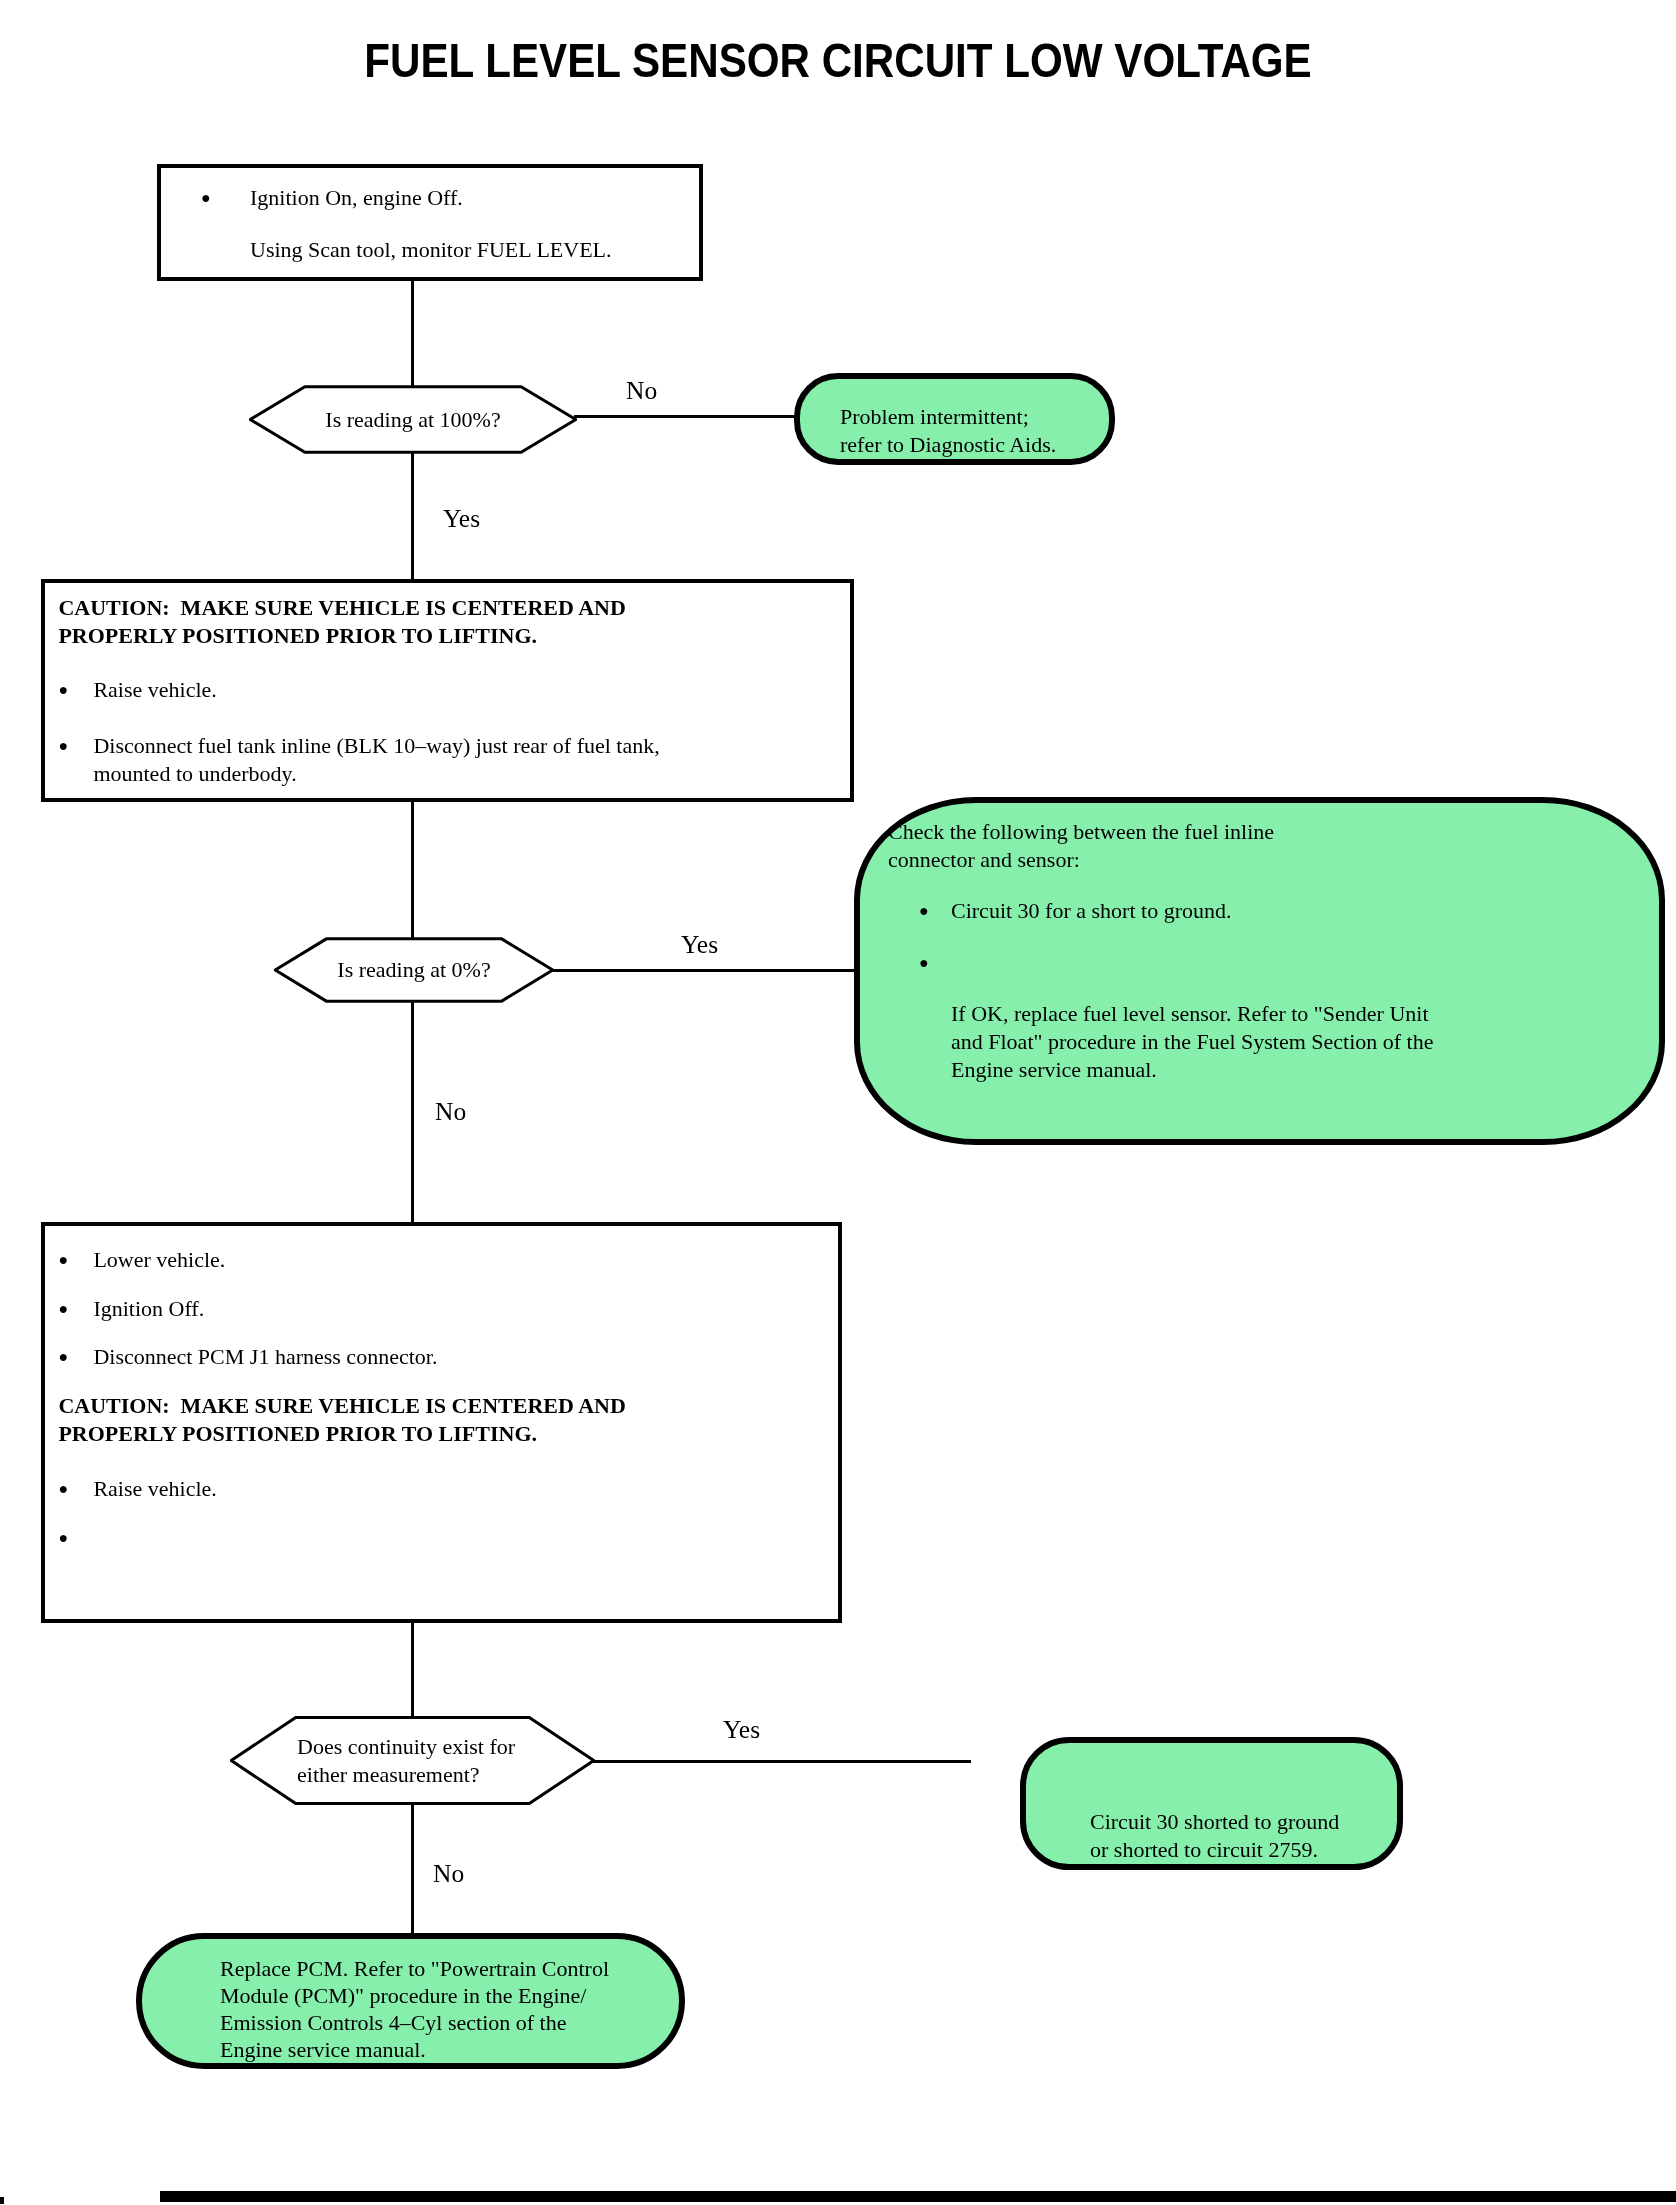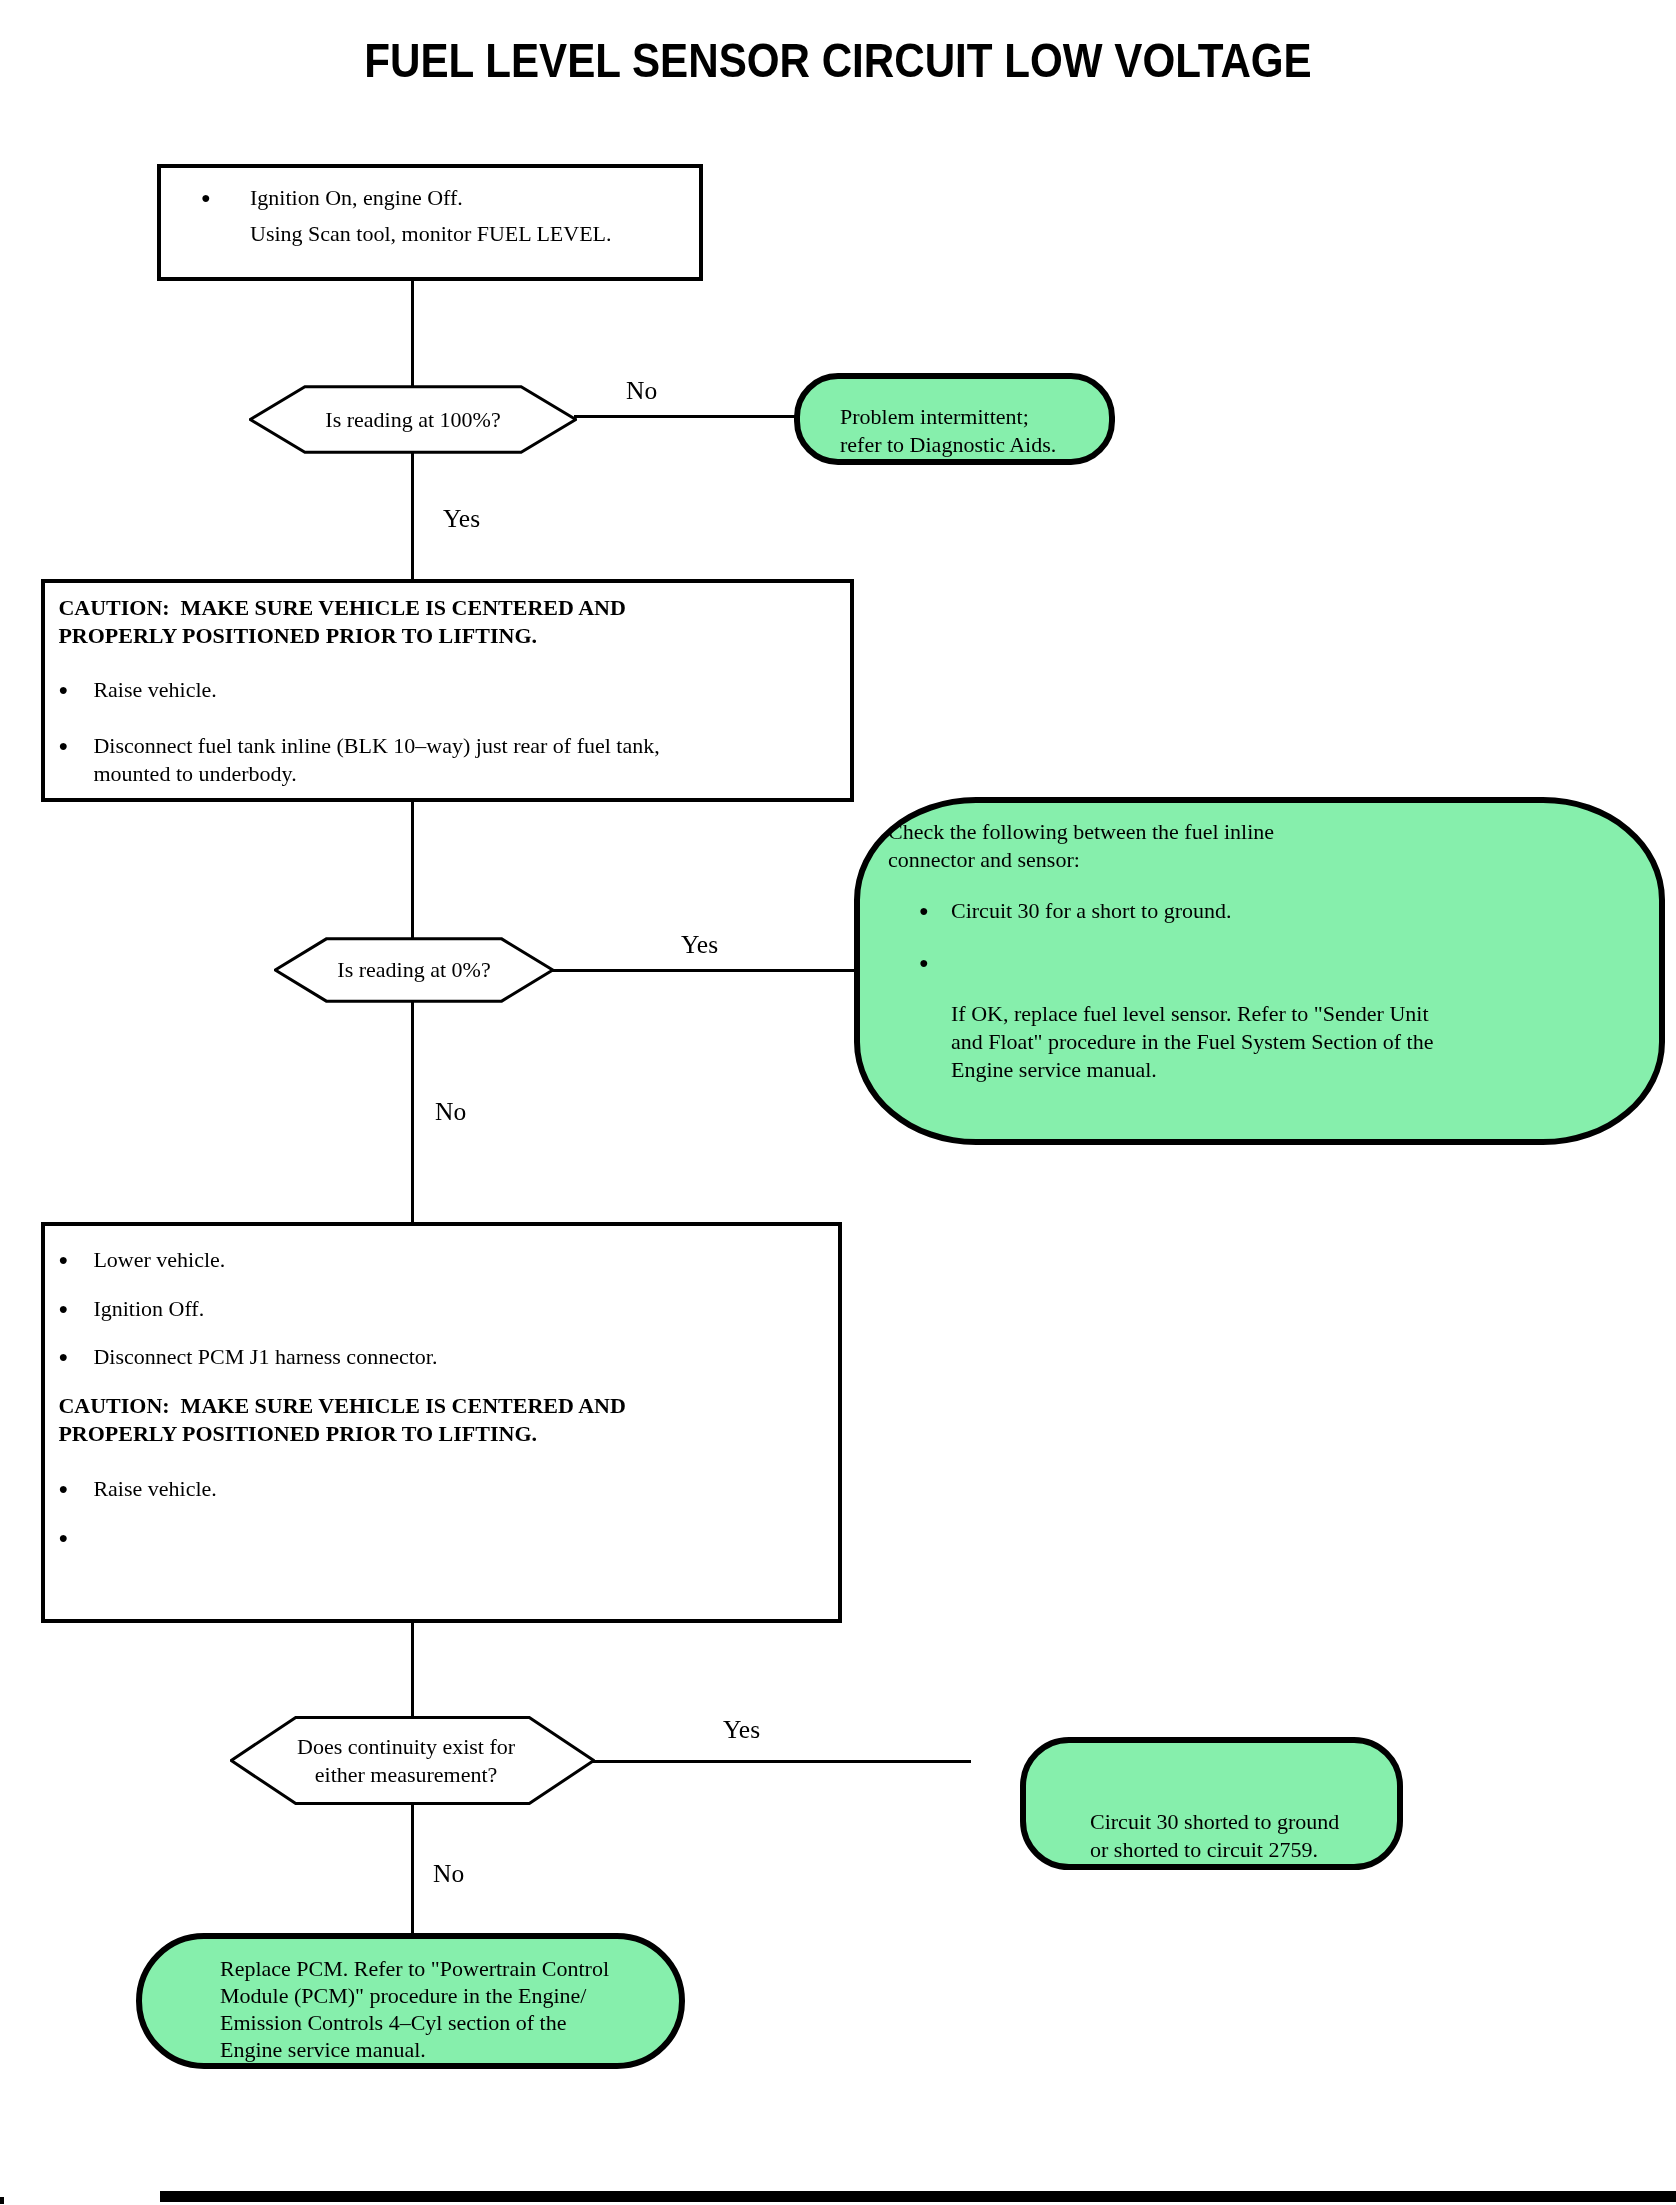--- a/index.html
+++ b/index.html
@@ -7,21 +7,21 @@
        font-family:"Liberation Serif", serif;color:#000;}
   .title{position:absolute;left:0;right:0;top:32px;margin:0;text-align:center;
          font-family:"Liberation Sans", sans-serif;font-weight:bold;font-size:49px;
          transform:scaleX(0.86);letter-spacing:0px;white-space:pre;}
   .rect-box{position:absolute;border:4.9px solid #000;background:#fff;box-sizing:border-box;}
   .stadium{position:absolute;border:6px solid #000;background:#86efac;box-sizing:border-box;
            display:flex;align-items:flex-end;}
   .hex{position:absolute;}
   .hex svg{position:absolute;left:0;top:0;width:100%;height:100%;}
   .hex .hex-label{position:absolute;left:0;top:0;right:0;bottom:0;display:flex;
-                  align-items:center;justify-content:center;text-align:center;}
+                  align-items:center;justify-content:center;}
   .txt{font-size:22px;line-height:28px;white-space:pre;}
   .bold{font-weight:bold;}
   .row{display:flex;align-items:flex-start;}
   .bullet-cell{flex:0 0 35px;width:35px;font-size:16px;line-height:28px;}
   .bullet-cell-wide{flex:0 0 49px;width:49px;font-size:16px;line-height:28px;}
   .vline,.hline{position:absolute;background:#000;}
   .vline{width:3px;}
   .hline{height:3px;}
   .edge-label{position:absolute;font-size:25.5px;line-height:25.5px;white-space:pre;}
   .scan-bar{position:absolute;background:#000;}
@@ -46,21 +46,21 @@
 <div class="edge-label" style="left:681px;top:932px">Yes</div>
 <div class="edge-label" style="left:435px;top:1099px">No</div>
 <div class="edge-label" style="left:723px;top:1717px">Yes</div>
 <div class="edge-label" style="left:433px;top:1861px">No</div>
 
 <div class="rect-box" style="left:157px;top:164px;width:546px;height:117px;padding:16px 12px 0 40px">
   <div class="row">
     <span class="bullet-cell-wide">●</span>
     <span class="txt">Ignition On, engine Off.</span>
   </div>
-  <div class="row" style="margin-top:8px">
+  <div class="row" style="margin-top:24px">
     <span class="bullet-cell-wide"></span>
     <span class="txt">Using Scan tool, monitor FUEL LEVEL.</span>
   </div>
 </div>
 
 <div class="hex" style="left:249px;top:385px;width:328px;height:69px">
   <svg viewBox="0 0 540 114" preserveAspectRatio="none">
     <polygon points="2,57 92,3 448,3 538,57 448,111 92,111" fill="#ffffff" stroke="#000000" stroke-width="5"></polygon>
   </svg>
   <div class="hex-label txt">Is reading at 100%?</div>

